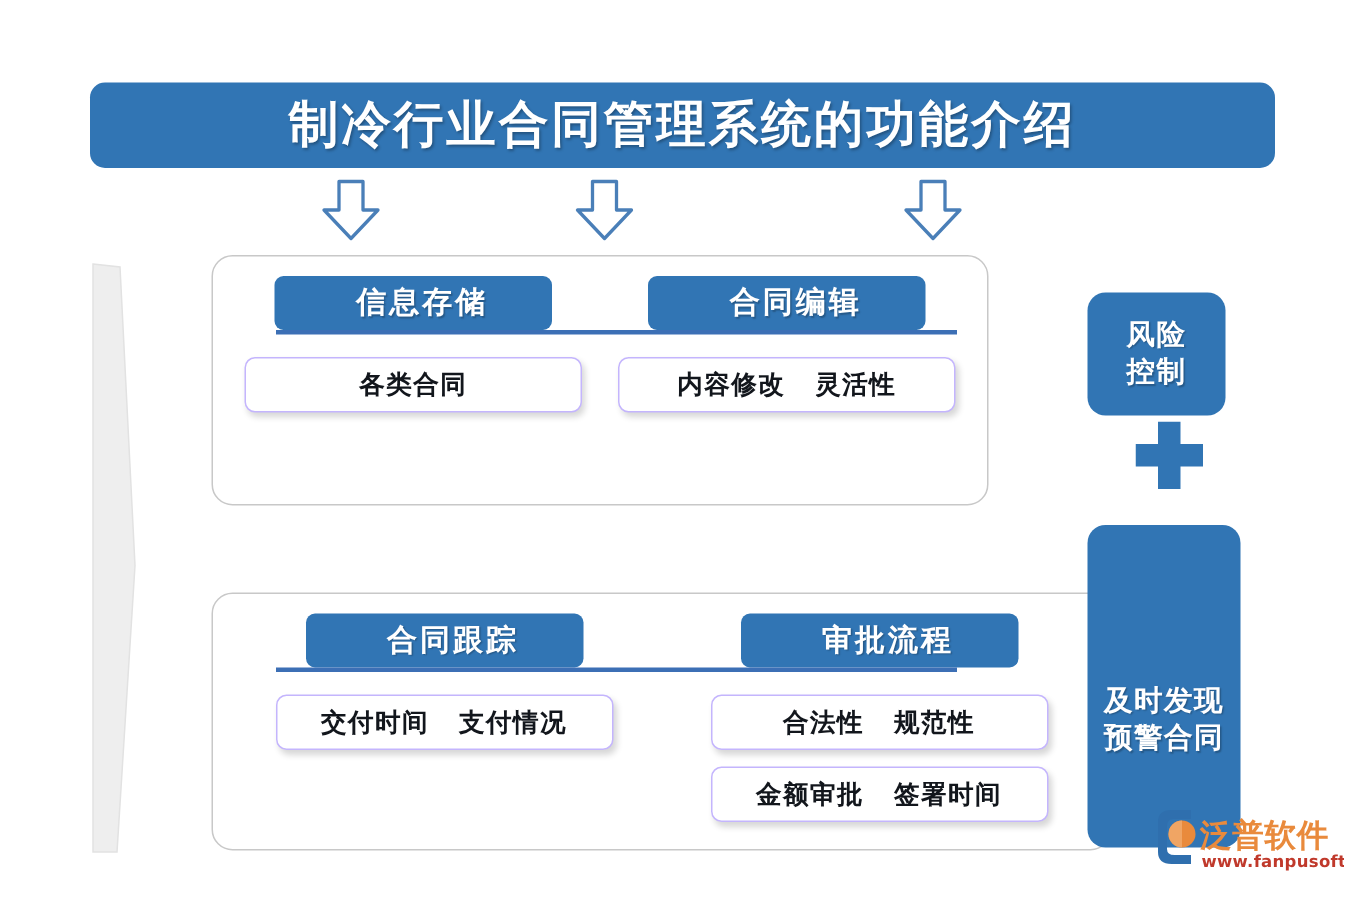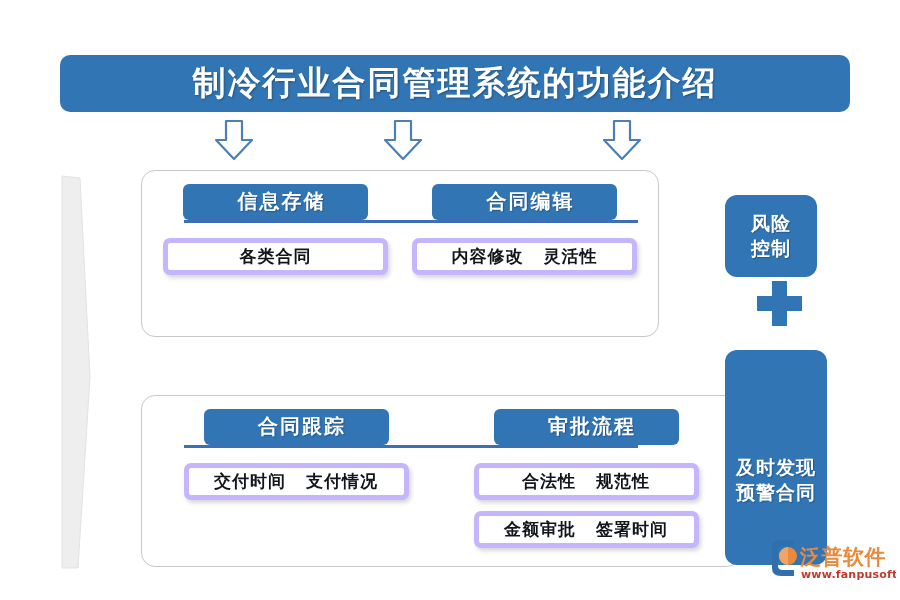--- a/index.html
+++ b/index.html
@@ -105,21 +105,21 @@
     width: 100%;
     display: flex;
     flex-direction: column;
     gap: 11px;
     align-items: center;
   }
   .item {
     width: 225px;
     height: 37px;
     background: #ffffff;
-    border: 5px solid #c4b5fd;
+    border: 1px solid #c4b5fd;
     border-radius: 7px;
     box-shadow: 2px 3px 4px rgba(0,0,0,0.16);
     display: flex;
     align-items: center;
     justify-content: center;
     gap: 20px;
     box-sizing: border-box;
   }
   .item span {
     font-size: 17px;

